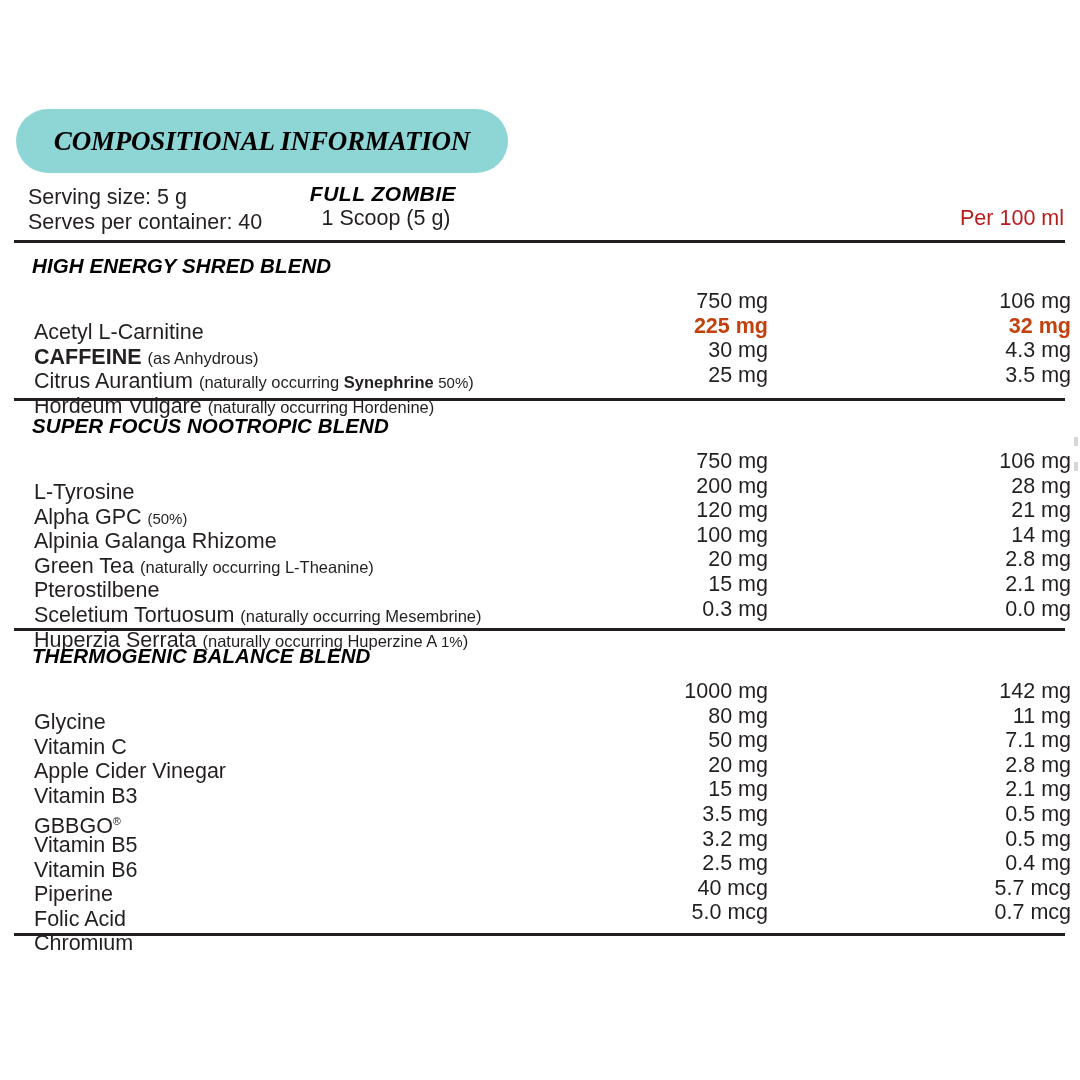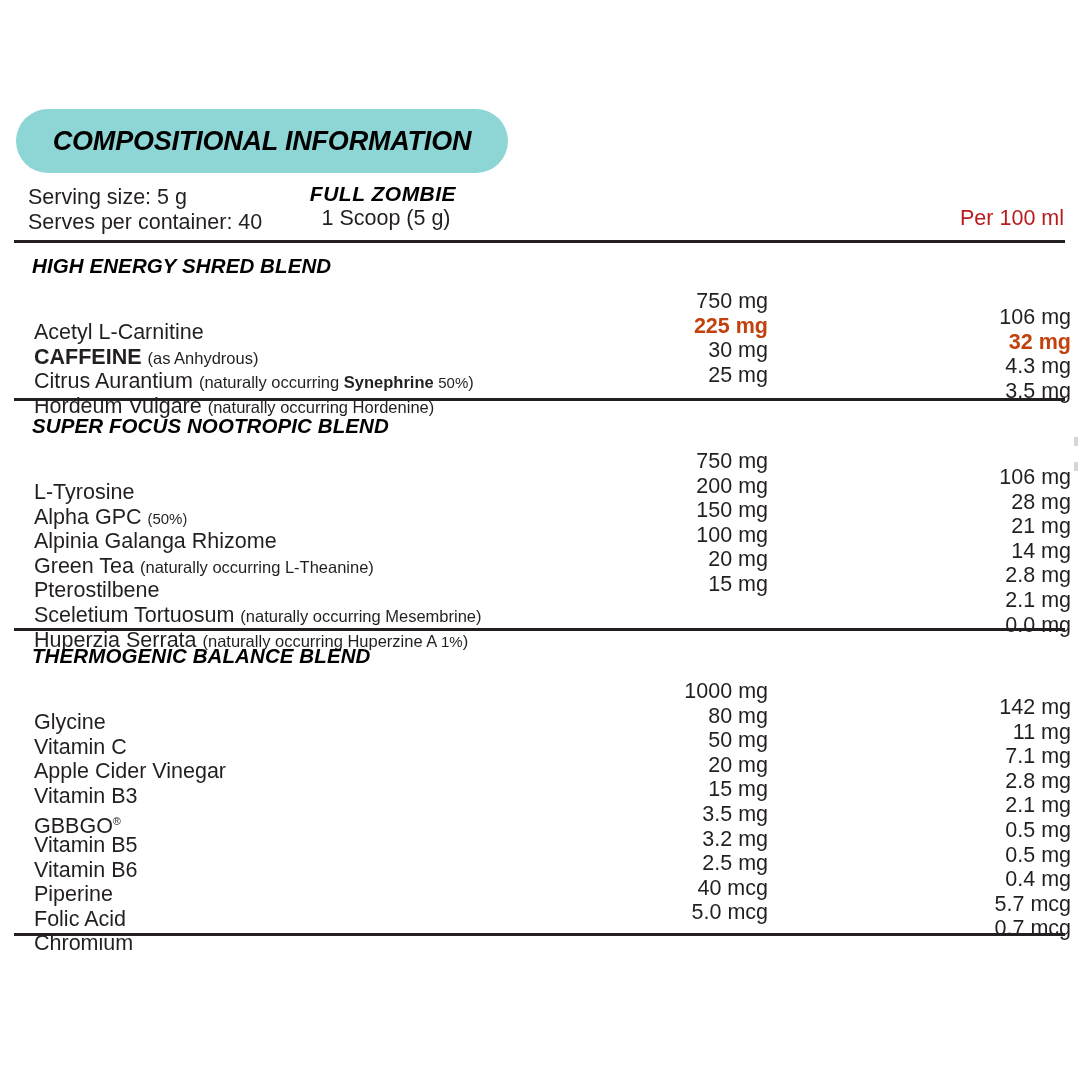--- a/index.html
+++ b/index.html
@@ -34,20 +34,21 @@
     align-items: center;
     justify-content: center;
   }
   .badge-text {
     font-size: 27px;
     font-weight: 700;
     font-style: italic;
     letter-spacing: -0.2px;
     color: #000000;
     white-space: nowrap;
+    font-family: Liberation Serif, serif;
   }
 
   
   .serving {
     position: absolute;
     left: 28px;
     top: 185px;
     font-size: 21.5px;
     line-height: 25px;
     color: #231f20;
@@ -156,21 +157,20 @@
   }
   .v2 {
     position: absolute;
     left: 0;
     top: 0;
     width: 1063px;
     text-align: right;
     font-size: 21.5px;
     line-height: 24.6px;
     color: #231f20;
-    margin-top: 16px;
   }
   .row.hl .v1, .row.hl .v2 { font-weight: 700; color: #c2410c; }
 
   
   .edge-mark {
     position: absolute;
     right: 2px;
     width: 4px;
     height: 9px;
     background: #cfcfcf;
@@ -237,40 +237,41 @@
           <div class="v1">750 mg</div>
           <div class="v2">106 mg</div>
         </div>
         <div class="row">
           <div class="ing"><span class="nm">Alpha GPC</span> <span class="qual small-qual">(<span class="pct">50%</span>)</span></div>
           <div class="v1">200 mg</div>
           <div class="v2">28 mg</div>
         </div>
         <div class="row">
           <div class="ing"><span class="nm">Alpinia Galanga Rhizome</span></div>
-          <div class="v1">150 mg</div>
+          <div class="v1">120 mg</div>
           <div class="v2">21 mg</div>
         </div>
         <div class="row">
           <div class="ing"><span class="nm">Green Tea</span> <span class="qual">(naturally occurring L-Theanine)</span></div>
           <div class="v1">100 mg</div>
           <div class="v2">14 mg</div>
         </div>
         <div class="row">
           <div class="ing"><span class="nm">Pterostilbene</span></div>
           <div class="v1">20 mg</div>
           <div class="v2">2.8 mg</div>
         </div>
         <div class="row">
           <div class="ing"><span class="nm">Sceletium Tortuosum</span> <span class="qual">(naturally occurring Mesembrine)</span></div>
           <div class="v1">15 mg</div>
           <div class="v2">2.1 mg</div>
         </div>
         <div class="row">
           <div class="ing"><span class="nm">Huperzia Serrata</span> <span class="qual">(naturally occurring Huperzine A <span class="pct">1%</span>)</span></div>
+          <div class="v1">0.3 mg</div>
           <div class="v2">0.0 mg</div>
         </div>
       </div>
   </div>
 
   <div class="section s3">
     <div class="section-title">THERMOGENIC BALANCE BLEND</div>
     <div>
         <div class="row">
           <div class="ing"><span class="nm">Glycine</span></div>

